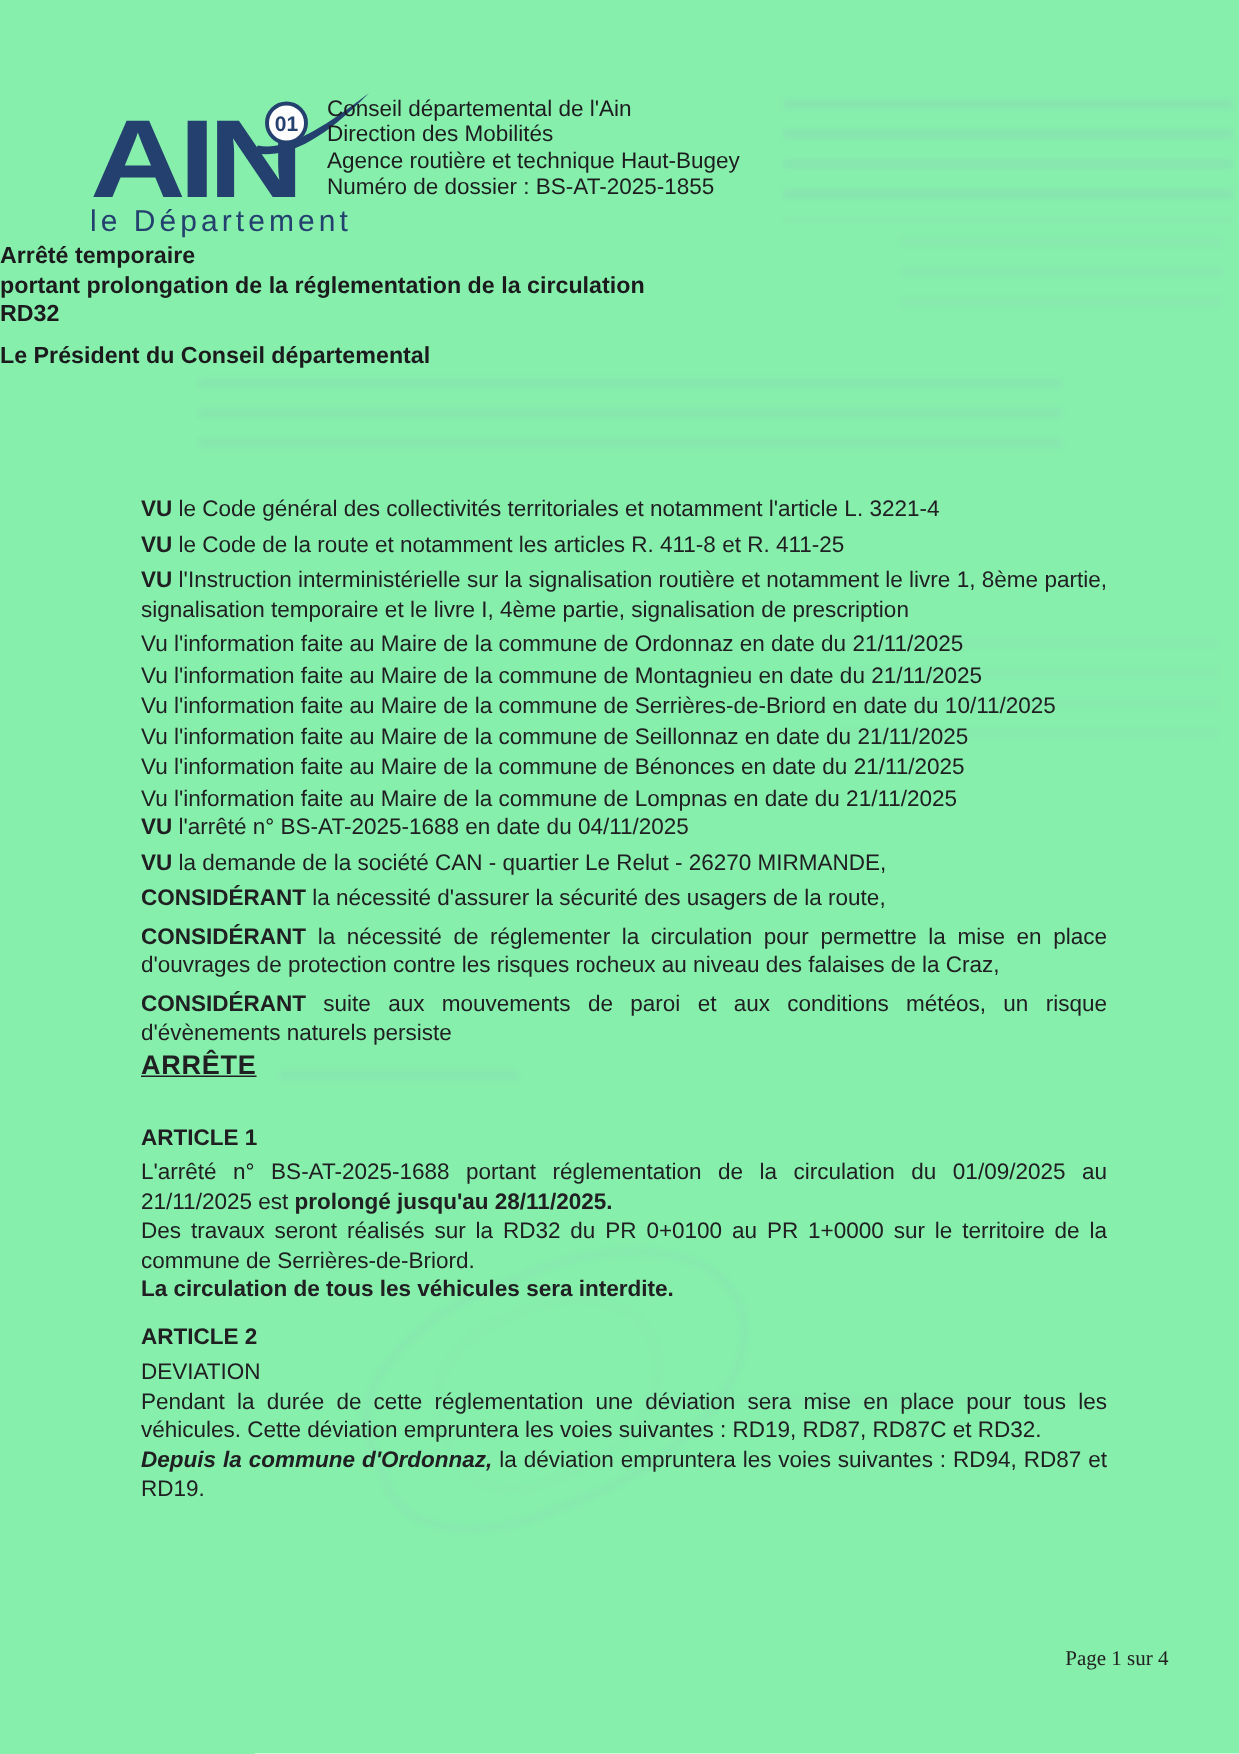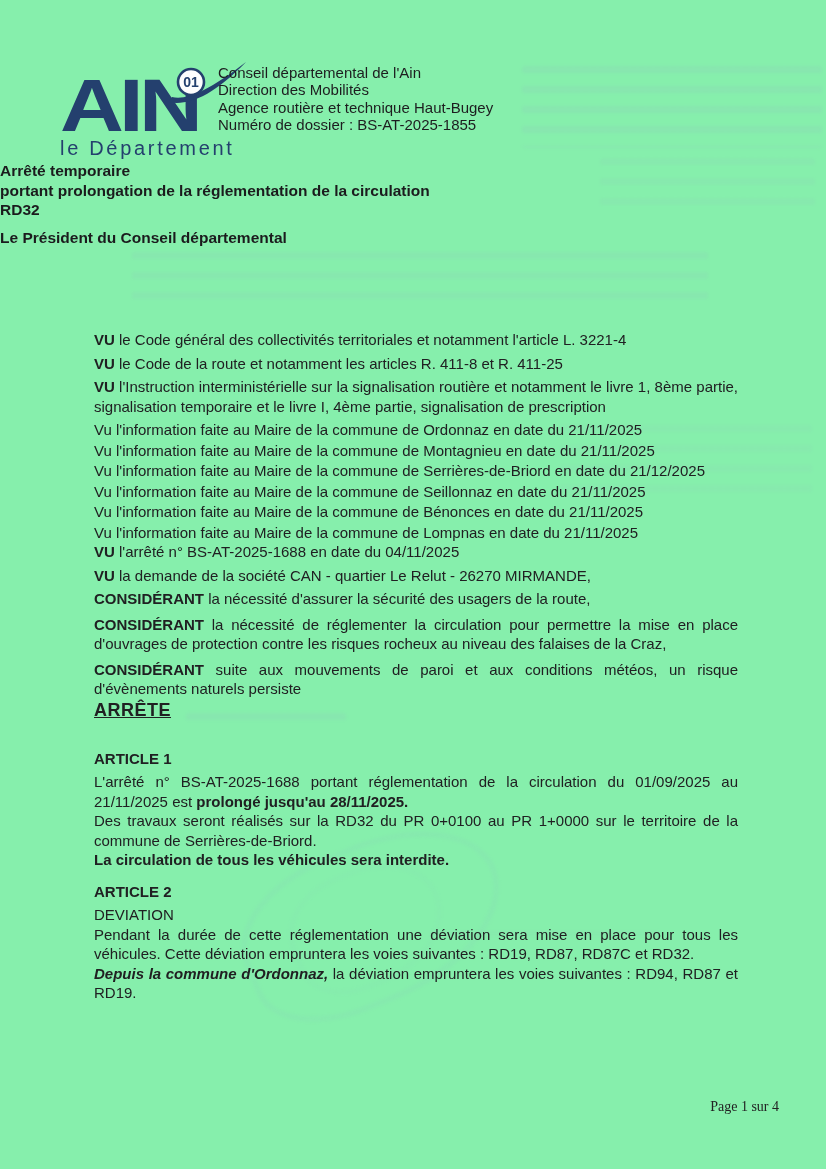--- a/index.html
+++ b/index.html
@@ -131,21 +131,21 @@
   <div class="issuer">Le Président du Conseil départemental</div>
 
   <main class="doc-body">
 
     <p class="recital"><span class="lead">VU</span><span> le Code général des collectivités territoriales et notamment l'article L. 3221-4</span></p>
     <p class="recital"><span class="lead">VU</span><span> le Code de la route et notamment les articles R. 411-8 et R. 411-25</span></p>
     <p class="recital"><span class="lead">VU</span><span> l'Instruction interministérielle sur la signalisation routière et notamment le livre 1, 8ème partie, signalisation temporaire et le livre I, 4ème partie, signalisation de prescription</span></p>
 
     <p class="recital tight"><span>Vu l'information faite au Maire de la commune de Ordonnaz en date du 21/11/2025</span></p>
     <p class="recital tight"><span>Vu l'information faite au Maire de la commune de Montagnieu en date du 21/11/2025</span></p>
-    <p class="recital tight"><span>Vu l'information faite au Maire de la commune de Serrières-de-Briord en date du 21/12/2025</span></p>
+    <p class="recital tight"><span>Vu l'information faite au Maire de la commune de Serrières-de-Briord en date du 10/11/2025</span></p>
     <p class="recital tight"><span>Vu l'information faite au Maire de la commune de Seillonnaz en date du 21/11/2025</span></p>
     <p class="recital tight"><span>Vu l'information faite au Maire de la commune de Bénonces en date du 21/11/2025</span></p>
     <p class="recital flush"><span>Vu l'information faite au Maire de la commune de Lompnas en date du 21/11/2025</span></p>
 
     <p class="recital"><span class="lead">VU</span><span> l'arrêté n° BS-AT-2025-1688 en date du 04/11/2025</span></p>
     <p class="recital"><span class="lead">VU</span><span> la demande de la société CAN - quartier Le Relut - 26270 MIRMANDE,</span></p>
 
     <p class="recital considerant"><span class="lead">CONSIDÉRANT</span><span> la nécessité d'assurer la sécurité des usagers de la route,</span></p>
     <p class="recital considerant"><span class="lead">CONSIDÉRANT</span><span> la nécessité de réglementer la circulation pour permettre la mise en place d'ouvrages de protection contre les risques rocheux au niveau des falaises de la Craz,</span></p>
     <p class="recital flush"><span class="lead">CONSIDÉRANT</span><span> suite aux mouvements de paroi et aux conditions météos, un risque d'évènements naturels persiste</span></p>

